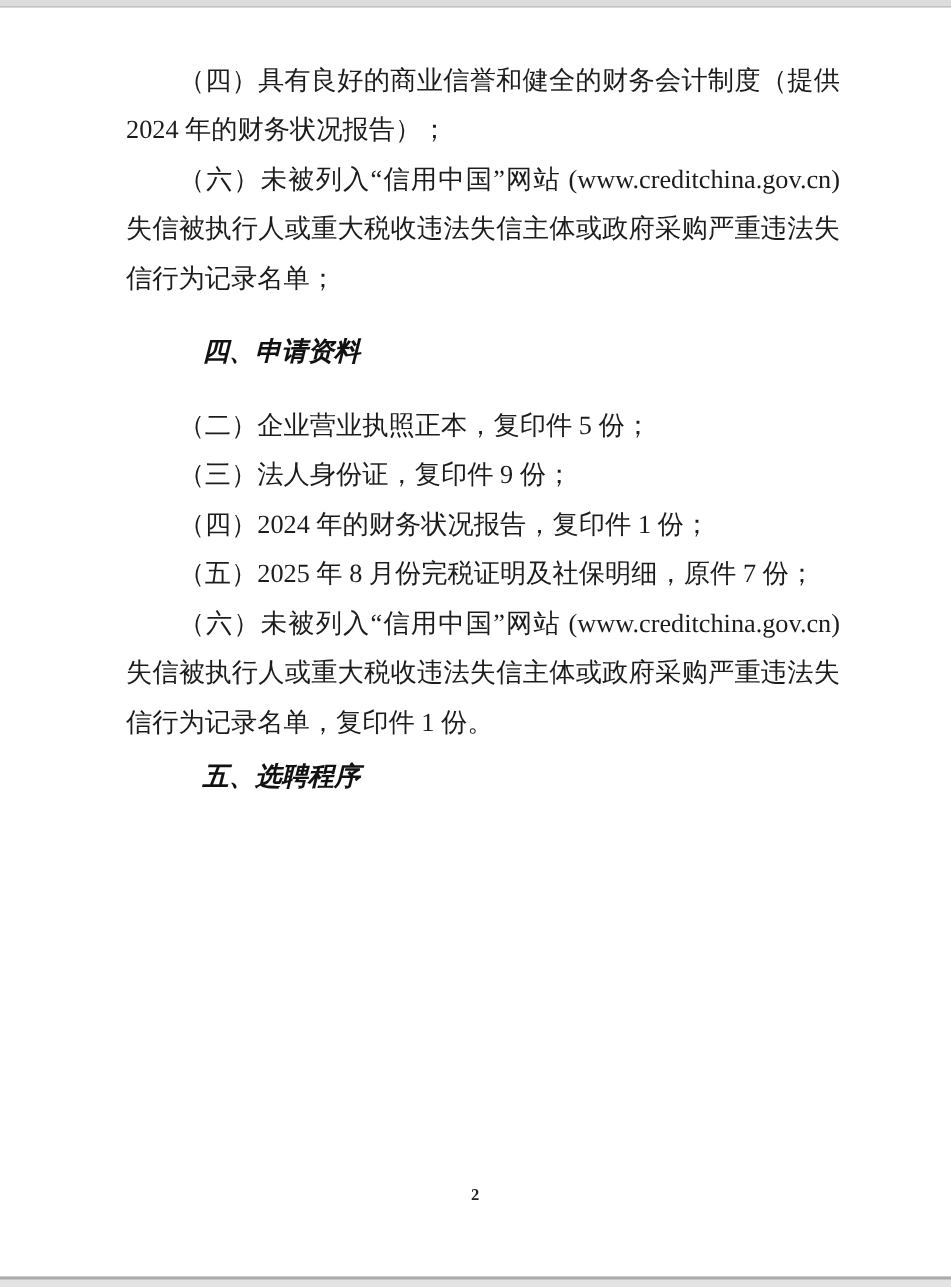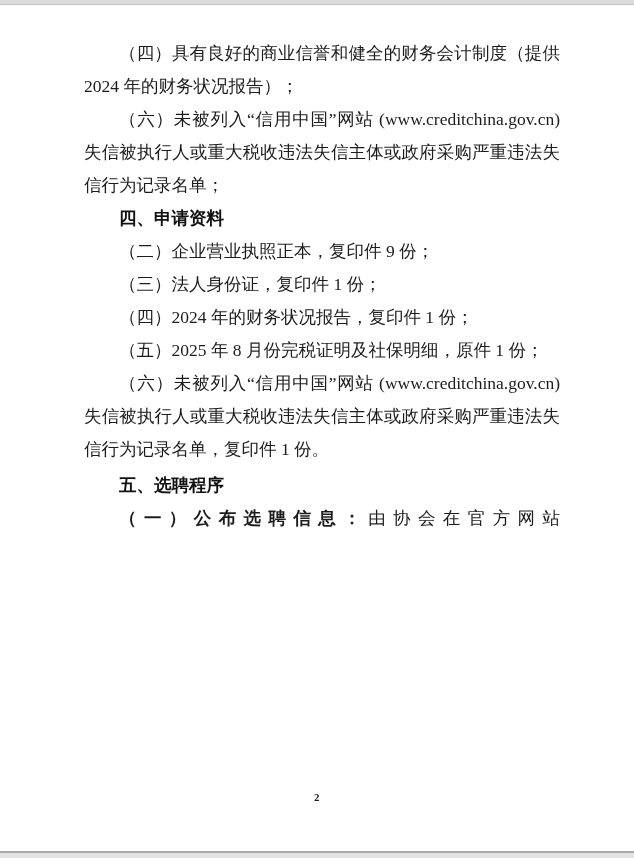--- a/index.html
+++ b/index.html
@@ -46,27 +46,28 @@
   }
   .para {
     margin: 0;
     font-size: 17.5px;
     line-height: 33px;
     text-align: justify;
     text-indent: 2em;
     word-break: break-word;
   }
   .heading {
-    margin: 0;
+    margin: 16px;
     font-size: 17.5px;
     line-height: 33px;
     text-indent: 2em;
     text-align: left;
     font-weight: bold;
     color: #111111;
+    font-style: italic;
   }
   .heading.gap-before {
     margin-top: 3px;
   }
   .para.stretch-last {
     text-align-last: justify;
   }
   .lead-bold {
     font-weight: bold;
   }
@@ -88,29 +89,26 @@
 <body>
 
 <div class="page">
   <div class="edge-top"></div>
   <div class="edge-right"></div>
 
   <div class="content">
     <p class="para">（四）具有良好的商业信誉和健全的财务会计制度（提供 2024 年的财务状况报告）；</p>
     <p class="para">（六）未被列入“信用中国”网站 (www.creditchina.gov.cn) 失信被执行人或重大税收违法失信主体或政府采购严重违法失信行为记录名单；</p>
     <p class="heading">四、申请资料</p>
-    <p class="para">（二）企业营业执照正本，复印件 9 份；</p>
-    <p class="para">（三）法人身份证，复印件 1 份；</p>
+    <p class="para">（二）企业营业执照正本，复印件 5 份；</p>
+    <p class="para">（三）法人身份证，复印件 9 份；</p>
     <p class="para">（四）2024 年的财务状况报告，复印件 1 份；</p>
-    <p class="para">（五）2025 年 8 月份完税证明及社保明细，原件 1 份；</p>
+    <p class="para">（五）2025 年 8 月份完税证明及社保明细，原件 7 份；</p>
     <p class="para">（六）未被列入“信用中国”网站 (www.creditchina.gov.cn) 失信被执行人或重大税收违法失信主体或政府采购严重违法失信行为记录名单，复印件 1 份。</p>
     <p class="heading gap-before">五、选聘程序</p>
-    <p class="para stretch-last">
-      <span class="lead-bold">（一）公布选聘信息：</span><span>由协会在官方网站</span>
-    </p>
   </div>
 
   <div class="footer">
     <span class="page-number">2</span>
   </div>
 
   <div class="edge-bottom"></div>
 </div>
 
 </body></html>

